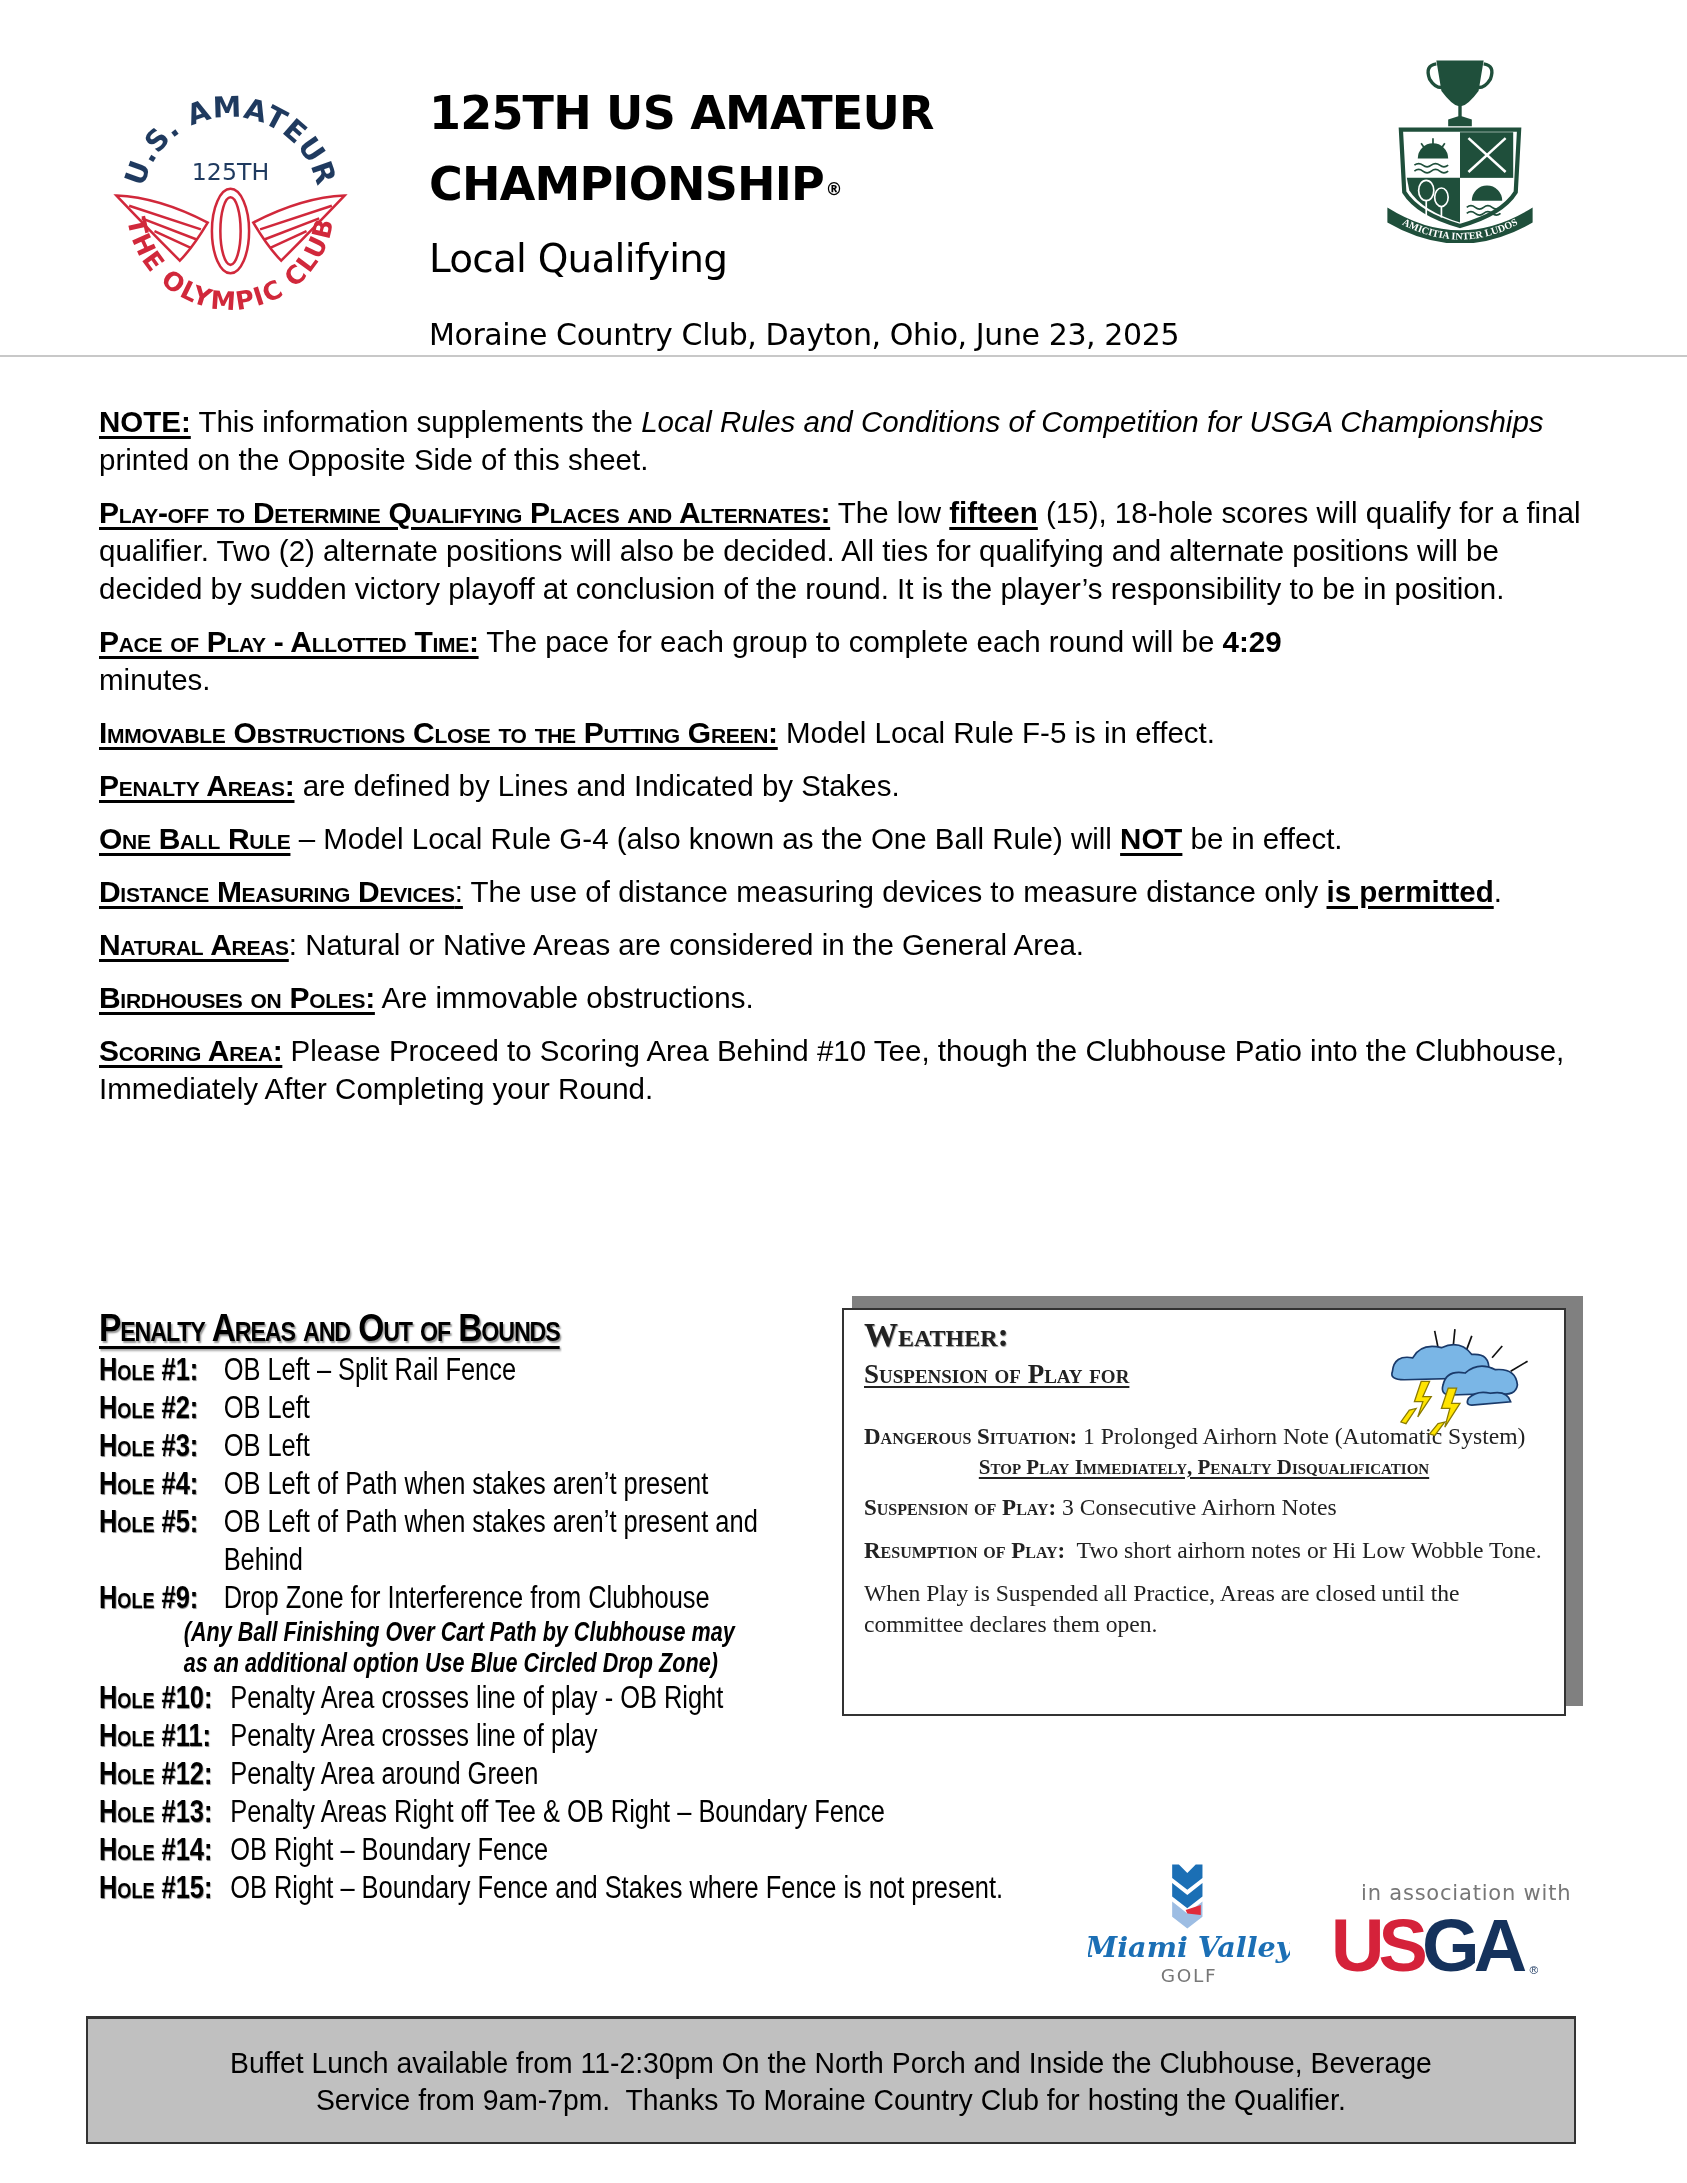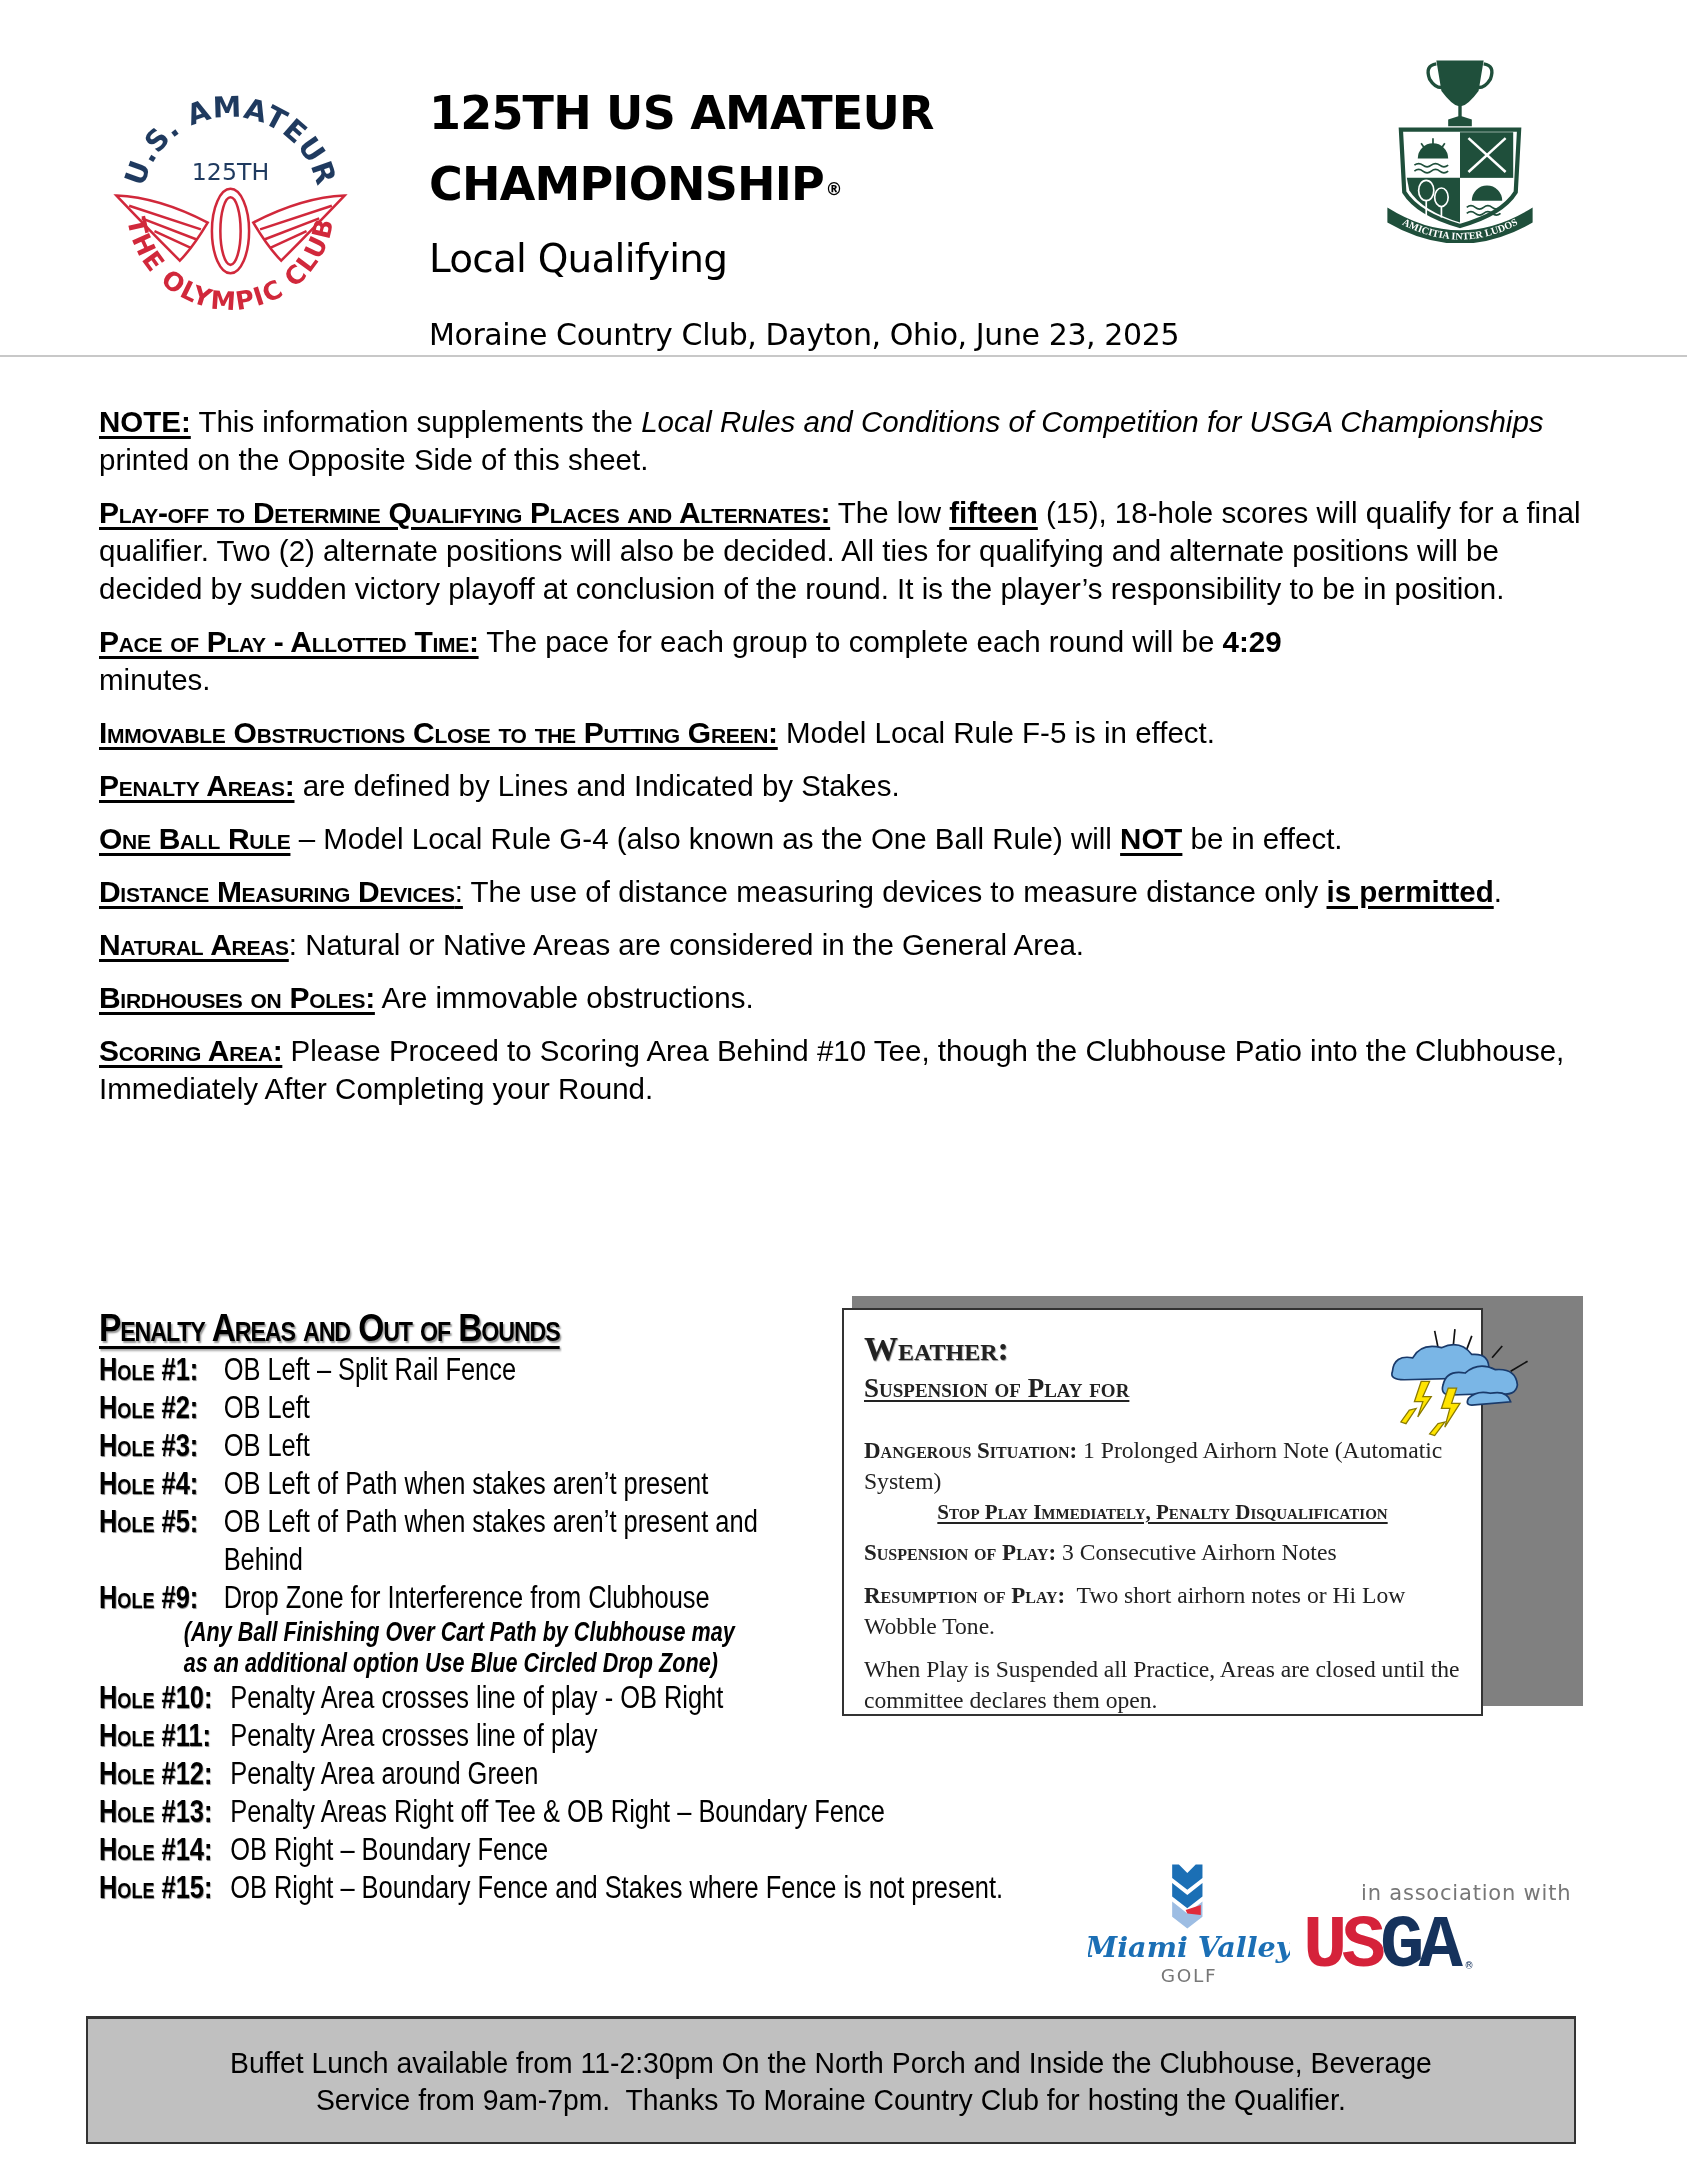--- a/index.html
+++ b/index.html
@@ -31,33 +31,33 @@
   .holes { position: absolute; left: 99px; top: 1304px; width: 970px; }
   .holes-title { font-family: "Liberation Sans", sans-serif; font-weight: bold; font-variant: small-caps; font-size: 39px; line-height: 47px; text-decoration: underline; text-decoration-thickness: 3.4px; text-underline-offset: 5px; letter-spacing: -1.3px; text-shadow: 1.7px 1.7px 1.7px #999; transform: scaleX(0.86); transform-origin: left; white-space: nowrap; }
   .hole-row { display: flex; font-size: 31px; line-height: 38px; white-space: nowrap; transform: scaleX(0.82); transform-origin: left; }
   .hole-lbl { font-weight: bold; font-variant: small-caps; width: 152px; flex: none; text-shadow: 0.8px 0.8px 0.8px #888; }
   .hole-lbl.wide { width: 160px; }
   .hole-desc { }
   .hole-note { font-style: italic; font-weight: bold; font-size: 27px; line-height: 31px; padding-left: 106px; white-space: nowrap; transform: scaleX(0.80); transform-origin: left; }
 
   
   .wx-shadow { position: absolute; left: 852px; top: 1296px; width: 731px; height: 410px; background: #808080; }
-  .wx-box { position: absolute; left: 842px; top: 1308px; width: 641px; height: 408px; background: #fff; border: 2.5px solid #333; padding: 17px 20px 0 20px; font-family: "Liberation Serif", serif; color: #222; }
+  .wx-box { position: absolute; left: 842px; top: 1308px; width: 724px; height: 408px; background: #fff; border: 2.5px solid #333; padding: 3px 20px 0 20px; font-family: "Liberation Serif", serif; color: #222; }
   .wx-title { font-size: 34px; line-height: 44px; font-weight: bold; font-variant: small-caps; text-shadow: 0.8px 0.8px 0.8px #999; }
   .wx-sub { font-size: 27px; line-height: 34px; font-weight: bold; font-variant: small-caps; text-decoration: underline; text-decoration-thickness: 1.7px; text-underline-offset: 3.4px; }
   .wx-icon { position: absolute; left: 540px; top: 18.6px; width: 152px; height: 110px; }
   .wx-p { font-size: 23.6px; line-height: 31px; margin-top: 11.8px; }
   .wx-p .k { font-weight: bold; font-variant: small-caps; font-size: 23px; }
   .wx-stop { font-size: 21px; font-weight: bold; font-variant: small-caps; text-decoration: underline; text-underline-offset: 2.5px; text-align: center; margin-top: 1.7px; line-height: 27px; }
   .wx-first { margin-top: 30px; }
 
   
   .mv-logo { position: absolute; left: 1088px; top: 1856px; width: 202px; height: 135px; }
   .assoc { position: absolute; left: 1361px; top: 1881px; font-family: "DejaVu Sans", sans-serif; color: #777; font-size: 21px; letter-spacing: 0.8px; white-space: nowrap; }
-  .usga { position: absolute; left: 1303px; top: 1908px; font-family: Liberation Mono, monospace; font-weight: bold; font-size: 74px; line-height: 76px; letter-spacing: -5.9px; white-space: nowrap; }
+  .usga { position: absolute; left: 1331px; top: 1908px; font-family: Liberation Sans, sans-serif; font-weight: bold; font-size: 74px; line-height: 76px; letter-spacing: -5.9px; white-space: nowrap; }
   .usga .us { color: #d5223a; }
   .usga .ga { color: #15325c; }
   .usga .r { font-size: 11.8px; color: #15325c; letter-spacing: 0; vertical-align: -3.4px; margin-left: 8.4px; font-weight: normal; }
 
   
   .banner { position: absolute; left: 86px; top: 2016px; width: 1490px; height: 128px; background: #c0c0c0; border: 2.5px solid #333; border-top-width: 3.4px; display: flex; align-items: center; justify-content: center; text-align: center; font-size: 29.5px; line-height: 37px; padding: 0 34px; }
   .banner span { display: block; transform: scaleX(0.96); }
 </style>
 </head>
 <body>

